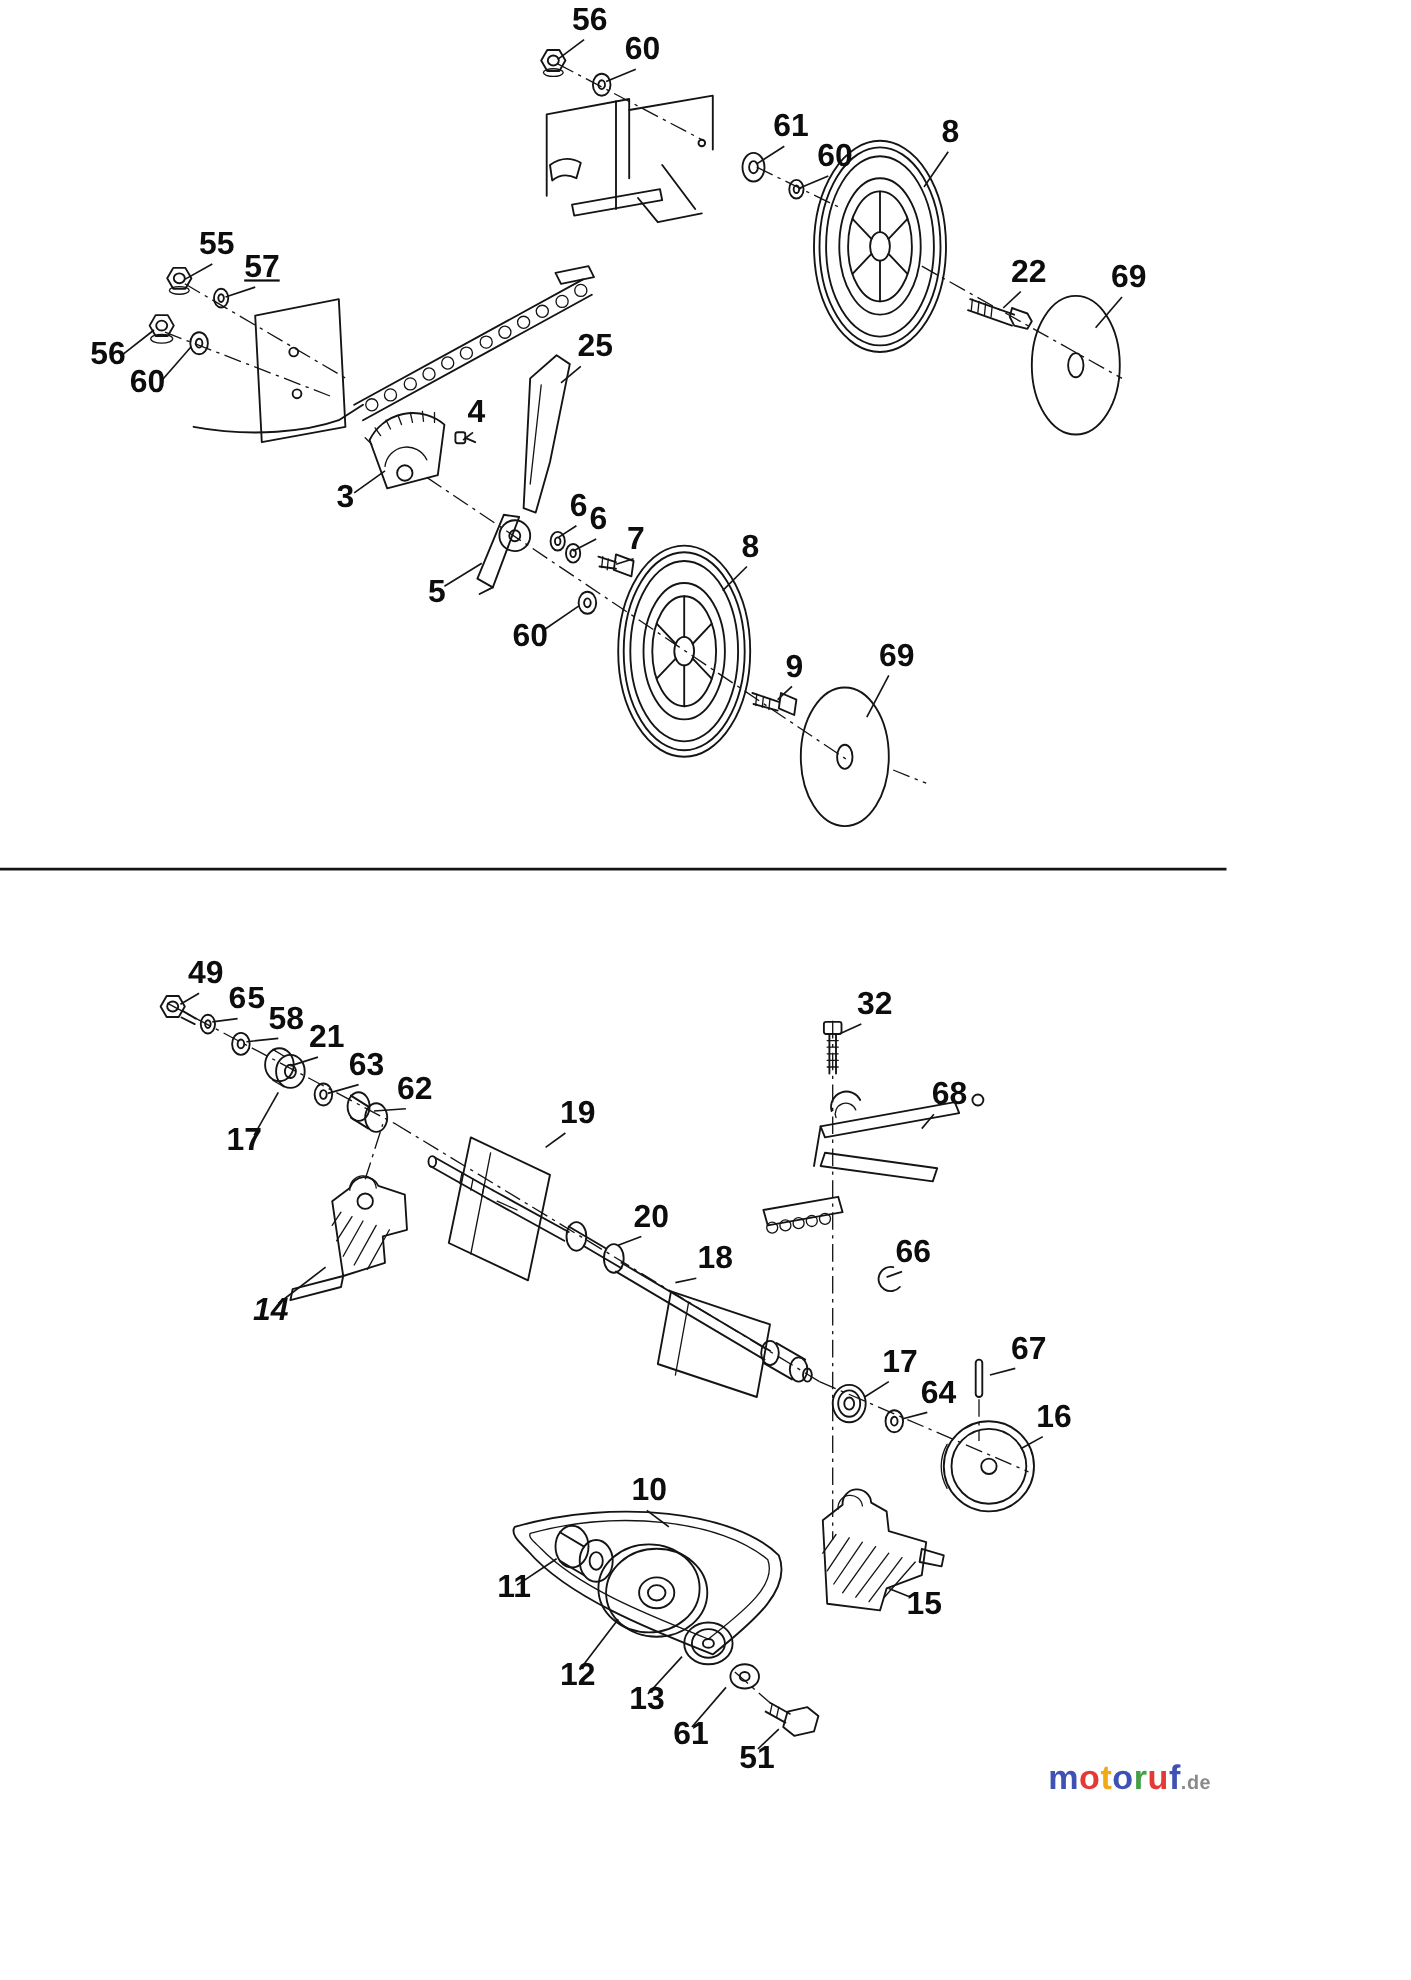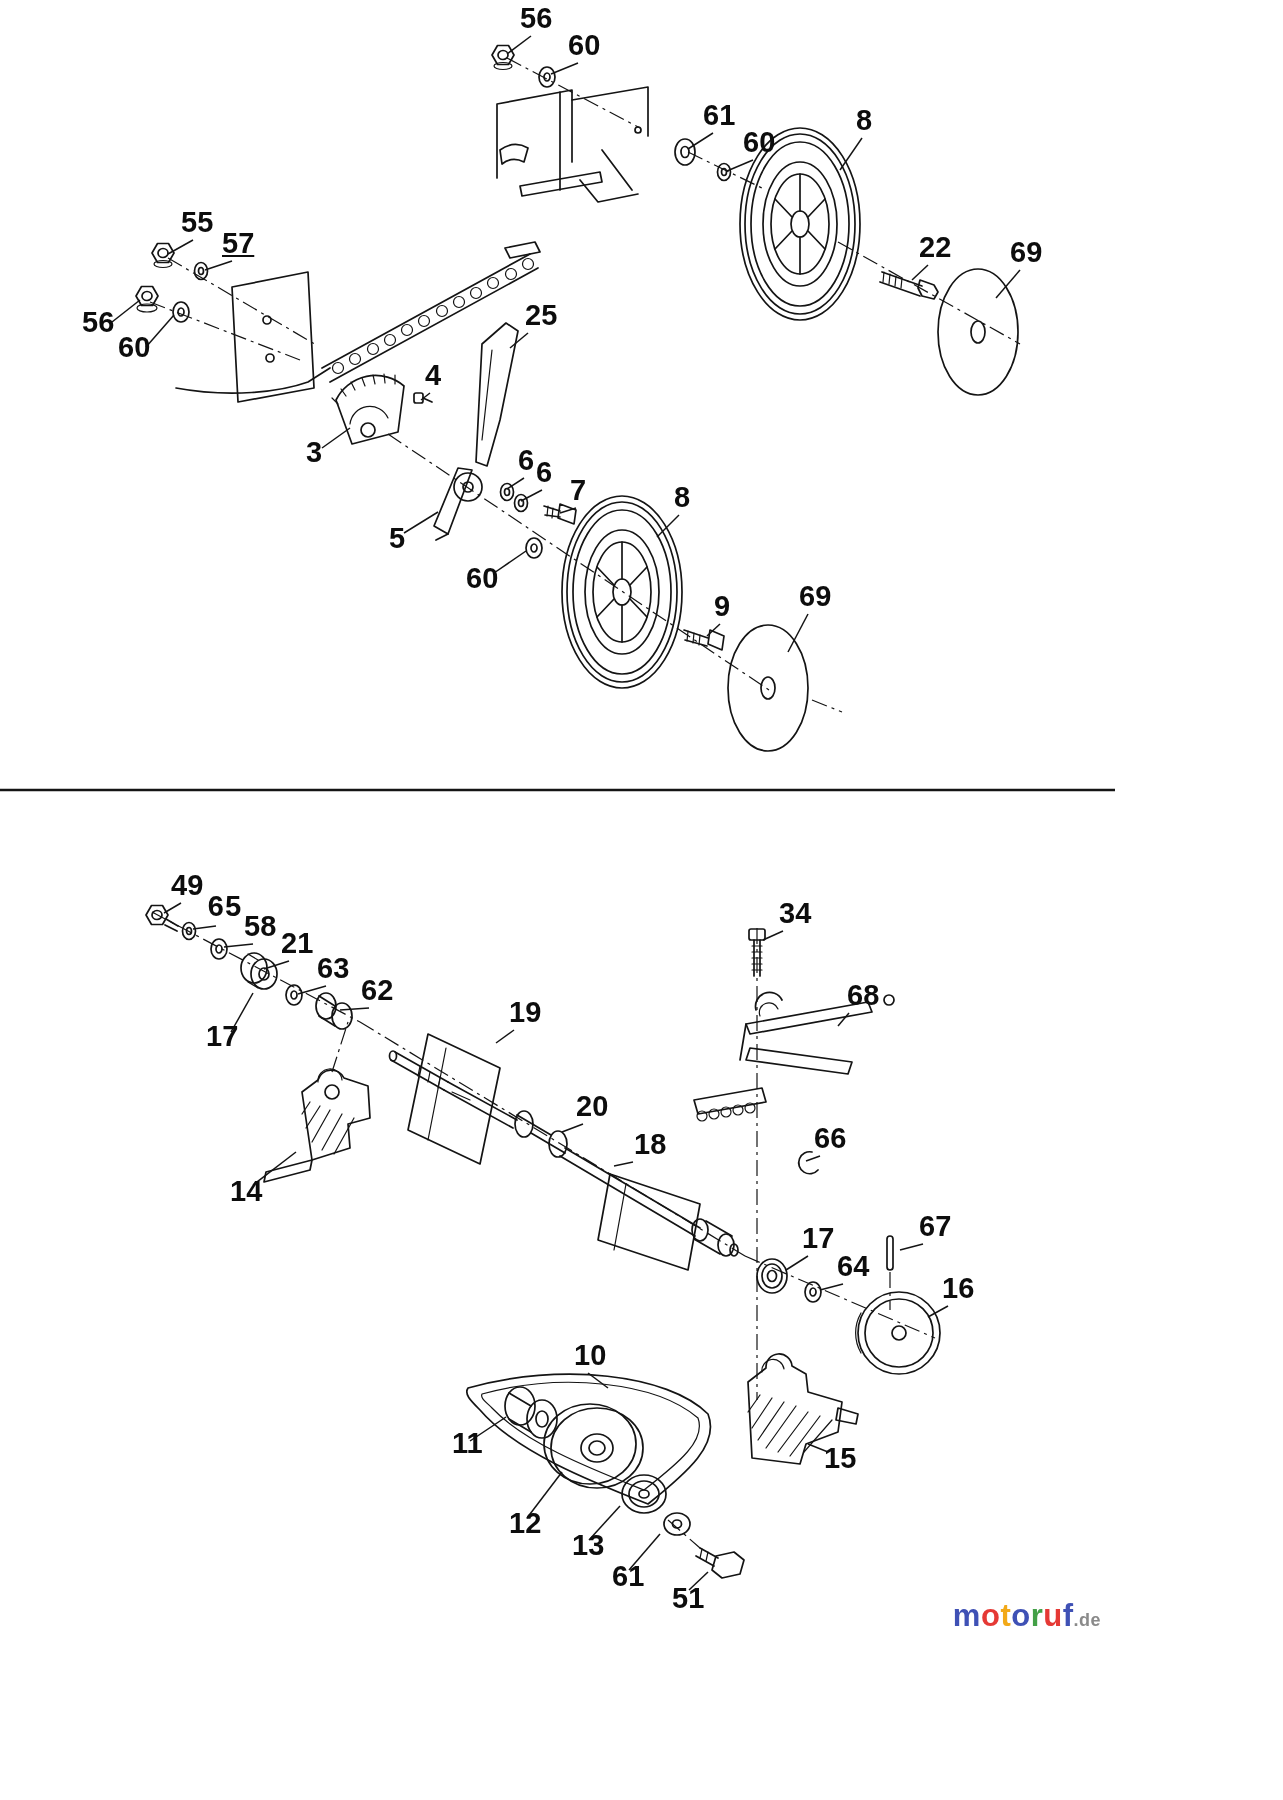--- a/index.html
+++ b/index.html
@@ -398,26 +398,26 @@
       <div class="callout" style="left: 714px; top: 592px;">9</div>
       <div class="callout" style="left: 799px; top: 582px;">69</div>
       <div class="callout" style="left: 171px; top: 871px;">49</div>
       <div class="callout" style="left: 207px; top: 894px; font-family: Liberation Mono, monospace;">65</div>
       <div class="callout" style="left: 244px; top: 912px;">58</div>
       <div class="callout" style="left: 281px; top: 929px;">21</div>
       <div class="callout" style="left: 317px; top: 954px;">63</div>
       <div class="callout" style="left: 361px; top: 976px;">62</div>
       <div class="callout" style="left: 206px; top: 1022px;">17</div>
       <div class="callout" style="left: 509px; top: 998px;">19</div>
-      <div class="callout" style="left: 779px; top: 899px;">34</div>
+      <div class="callout" style="left: 779px; top: 899px;">32</div>
       <div class="callout" style="left: 847px; top: 981px;">68</div>
       <div class="callout" style="left: 576px; top: 1092px;">20</div>
       <div class="callout" style="left: 634px; top: 1130px;">18</div>
       <div class="callout" style="left: 814px; top: 1124px;">66</div>
-      <div class="callout" style="left: 230px; top: 1177px;">14</div>
+      <div class="callout" style="left: 230px; top: 1177px; font-style: italic;">14</div>
       <div class="callout" style="left: 802px; top: 1224px;">17</div>
       <div class="callout" style="left: 837px; top: 1252px;">64</div>
       <div class="callout" style="left: 919px; top: 1212px;">67</div>
       <div class="callout" style="left: 942px; top: 1274px;">16</div>
       <div class="callout" style="left: 574px; top: 1341px;">10</div>
       <div class="callout" style="left: 452px; top: 1429px;">11</div>
       <div class="callout" style="left: 824px; top: 1444px;">15</div>
       <div class="callout" style="left: 509px; top: 1509px;">12</div>
       <div class="callout" style="left: 572px; top: 1531px;">13</div>
       <div class="callout" style="left: 612px; top: 1562px;">61</div>

